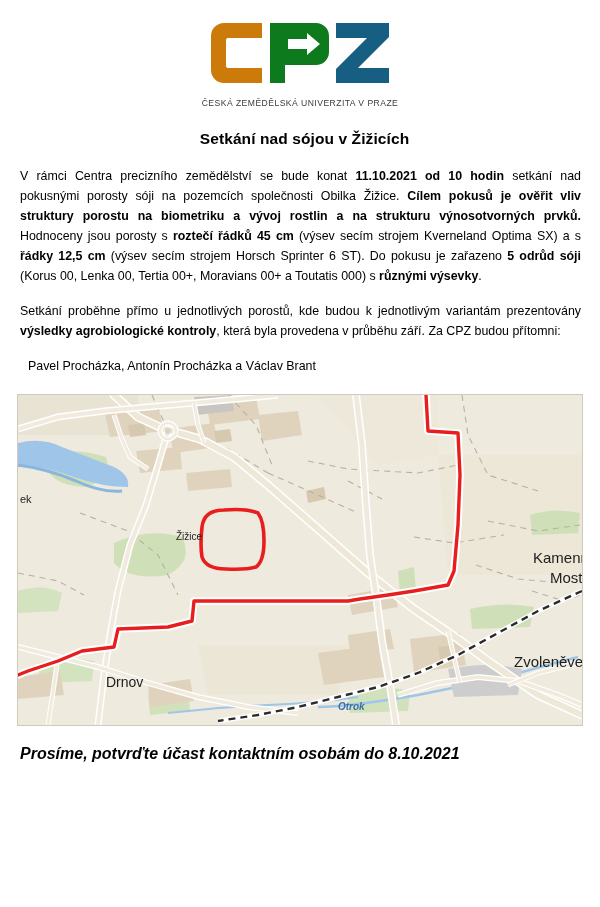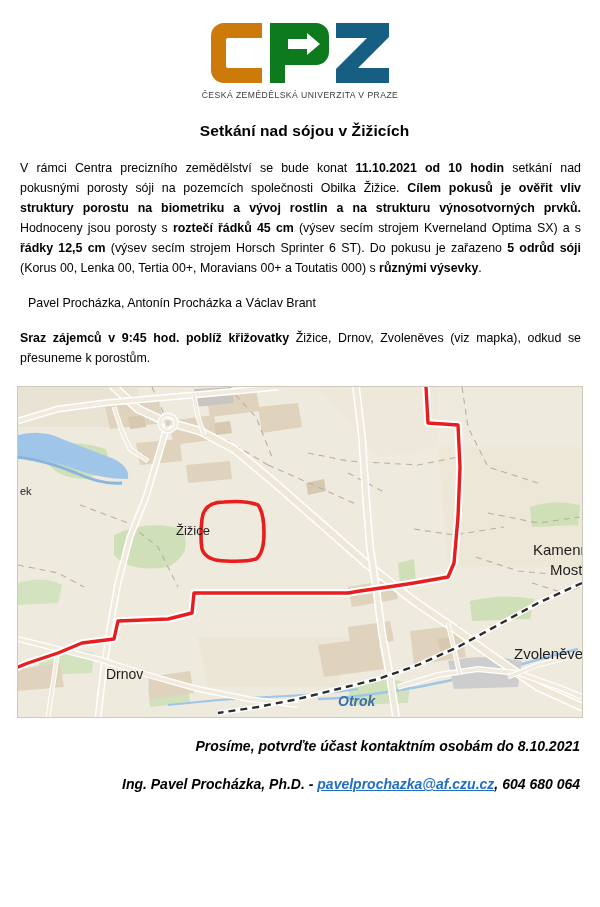--- a/index.html
+++ b/index.html
@@ -24,21 +24,21 @@
     flex-direction: column;
     align-items: center;
   }
   .logo-letters {
     display: flex;
     align-items: flex-start;
     height: 62px;
   }
   .logo-svg { display:block; }
   .logo-subtitle {
-    margin-top: 6px;
+    margin-top: 14px;
     font-size: 8.6px;
     letter-spacing: 0.45px;
     color: #3a3a3a;
     font-family: "Liberation Sans", sans-serif;
     white-space: nowrap;
   }
 
   
   .doc-title {
     text-align: center;
@@ -85,49 +85,48 @@
     box-sizing: border-box;
   }
   .map-svg { position:absolute; top:0; left:0; }
   .map-label {
     position: absolute;
     font-family: "Liberation Sans", sans-serif;
     color: #1d1d1d;
     white-space: nowrap;
     pointer-events: none;
   }
-  .lbl-zizice   { left: 158px; top: 136px; font-size: 13px; }
+  .lbl-zizice   { left: 158px; top: 136px; font-size: 10px; }
   .lbl-drnov    { left: 88px;  top: 235px; font-size: 14px; margin-top: 44px; }
   .lbl-kamenny1 { left: 515px; top: 154px; font-size: 15px; }
   .lbl-kamenny2 { left: 532px; top: 174px; font-size: 15px; }
   .lbl-zvolen   { left: 496px; top: 258px; font-size: 15px; }
   .lbl-ek       { left: 2px;   top: 98px;  font-size: 11px; }
   .lbl-otrok    {
-    left: 320px; top: 306px; font-size: 14px;
+    left: 320px; top: 306px; font-size: 10px;
     color: #3b6fa8; font-style: italic; font-weight: bold;
   }
 
   
   .footer {
     padding: 0 20px;
   }
   .foot-normal {
     font-size: 12.4px;
     line-height: 20px;
     margin: 0;
     margin-top: 19px;
   }
   .foot-bi {
-    font-size: 14px;
+    font-size: 16px;
     line-height: 20px;
     margin: 0;
     margin-top: 18px;
     font-weight: bold;
     font-style: italic;
-    text-align: right;
   }
   .mail {
     color: #1f6fc4;
     text-decoration: underline;
     font-weight: bold;
     font-style: italic;
   }
 </style>
 </head>
 <body>
@@ -147,24 +146,24 @@
   </div>
   <div class="logo-subtitle">ČESKÁ ZEMĚDĚLSKÁ UNIVERZITA V PRAZE</div>
 </div>
 
 <h1 class="doc-title">Setkání nad sójou v Žižicích</h1>
 
 <div class="content">
 
   <p class="para first"><span>V rámci Centra precizního zemědělství se bude konat </span><b>11.10.2021 od 10 hodin</b><span> setkání nad pokusnými porosty sóji na pozemcích společnosti Obilka Žižice. </span><b>Cílem pokusů je ověřit vliv struktury porostu na biometriku a vývoj rostlin a na strukturu výnosotvorných prvků.</b><span> Hodnoceny jsou porosty s </span><b>roztečí řádků 45 cm</b><span> (výsev secím strojem Kverneland Optima SX) a s </span><b>řádky 12,5 cm</b><span> (výsev secím strojem Horsch Sprinter 6 ST). Do pokusu je zařazeno </span><b>5 odrůd sóji</b><span> (Korus 00, Lenka 00, Tertia 00+, Moravians 00+ a Toutatis 000) s </span><b>různými výsevky</b><span>.</span></p>
 
+  <p class="para spaced"><span>Setkání proběhne přímo u jednotlivých porostů, kde budou k jednotlivým variantám prezentovány </span><b>výsledky agrobiologické kontroly</b><span>, která byla provedena v průběhu září. Za CPZ budou přítomni:</span></p>
 
   <p class="names-line">Pavel Procházka, Antonín Procházka a Václav Brant</p>
 
-  <p class="para spaced"><b>Sraz zájemců v 9:45 hod. poblíž křižovatky</b><span> Žižice, Drnov, Zvoleněves (viz mapka), odkud se přesuneme k porostům.</span></p>
 </div>
 
 <div class="map-wrap">
   <div class="map-frame">
     <svg class="map-svg" width="564" height="330" viewBox="0 0 564 330">
       <defs>
         <clipPath id="mapclip">
             <rect x="0" y="0" width="564" height="330"></rect>
           </clipPath>
       </defs>
@@ -285,16 +284,15 @@
     <div class="map-label lbl-zvolen">Zvoleněves</div>
     <div class="map-label lbl-ek">ek</div>
     <div class="map-label lbl-otrok">Otrok</div>
   </div>
 </div>
 
 <div class="footer">
 
   <p class="foot-bi">Prosíme, potvrďte účast kontaktním osobám do 8.10.2021</p>
 
-  <p class="foot-bi"><span>Ing. Pavel Procházka, Ph.D. - </span><a class="mail" href="#">pavelprochazka@af.czu.cz</a><span>, 604 680 064</span></p>
 
   <p class="foot-bi"></p>
 </div>
 
 </body></html>

